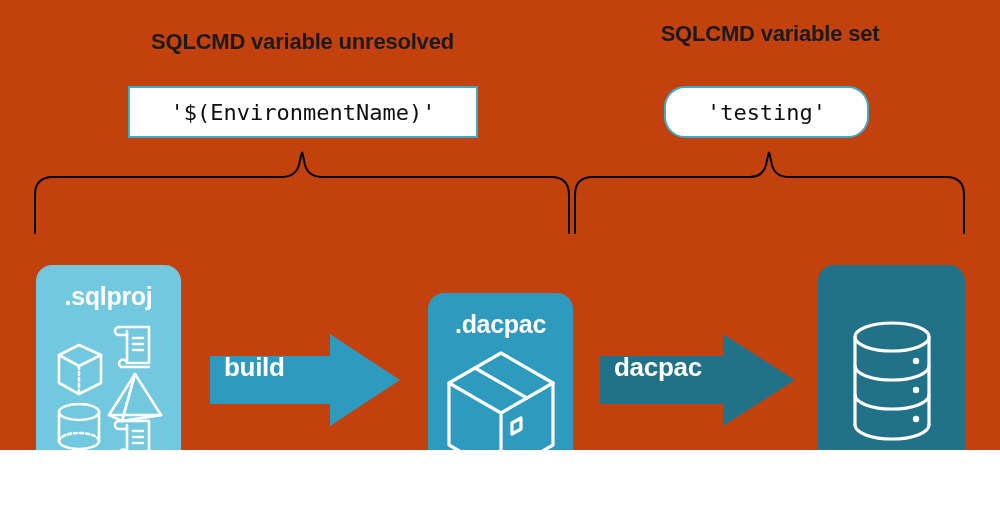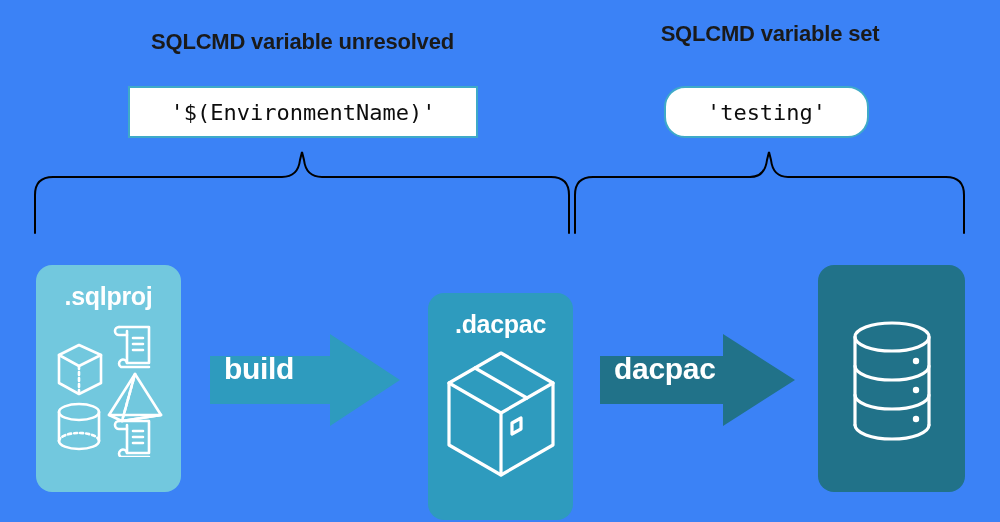--- a/index.html
+++ b/index.html
@@ -8,22 +8,22 @@
     padding: 0;
     background: #ffffff;
   }
   body {
     font-family: "Liberation Sans", sans-serif;
     -webkit-font-smoothing: antialiased;
   }
   #canvas {
     position: relative;
     width: 1000px;
-    height: 522px;
-    background: #3b82f6;
+    height: 450px;
+    background: #c2410c;
     overflow: hidden;
   }
 
   
   .heading {
     position: absolute;
     font-family: "Liberation Sans", sans-serif;
     font-weight: bold;
     font-size: 22px;
     line-height: 28px;
@@ -110,21 +110,21 @@
   }
   #arrow-build  { left: 210px; }
   #arrow-deploy { left: 600px; }
   .arrow .arrow-label {
     position: absolute;
     top: 18px;
     left: 14px;
     color: #ffffff;
     font-family: "Liberation Sans", sans-serif;
     font-weight: bold;
-    font-size: 30px;
+    font-size: 26px;
     letter-spacing: -0.3px;
     white-space: nowrap;
   }
 </style>
 </head>
 <body>
 
 <div id="canvas">
 
   <div class="heading" id="heading-left">SQLCMD variable unresolved</div>

